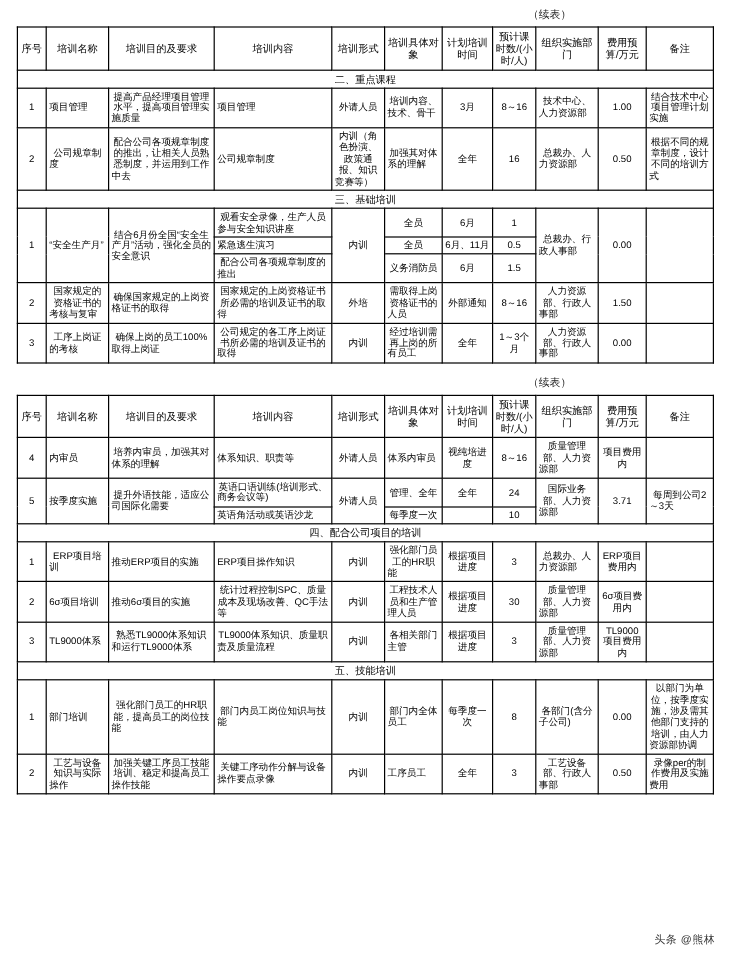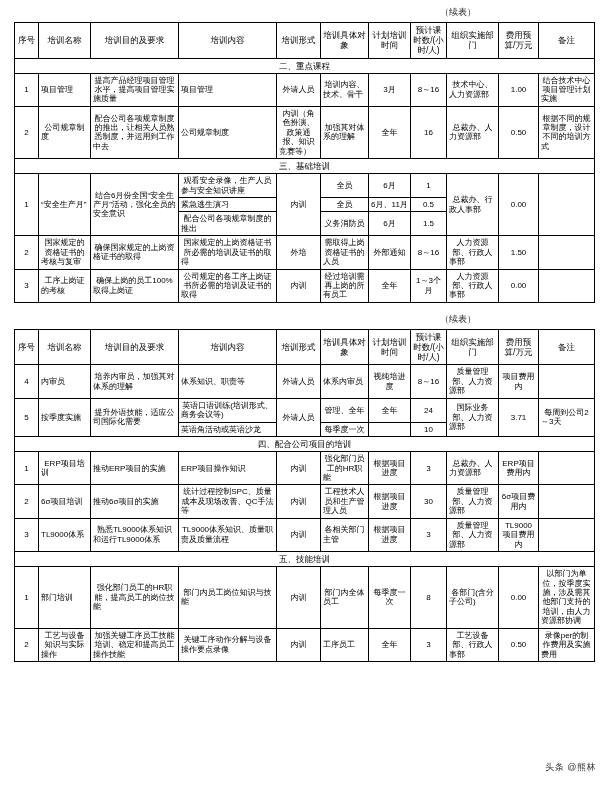--- a/index.html
+++ b/index.html
@@ -51,21 +51,21 @@
     font-weight: bold;
     font-size: 8.5px;
     height: 13px;
     padding: 1px;
   }
   td.j { text-align: justify; text-align-last: left; }
   .spacer { height: 10px; }
   .credit {
     position: absolute;
     right: 12px;
-    bottom: 20px;
+    bottom: 4px;
     font-size: 9px;
     color: #333;
     letter-spacing: 0.5px;
   }
   col.c0 { width: 24px; }
   col.c1 { width: 52px; }
   col.c2 { width: 88px; }
   col.c3 { width: 98px; }
   col.c4 { width: 44px; }
   col.c5 { width: 48px; }

